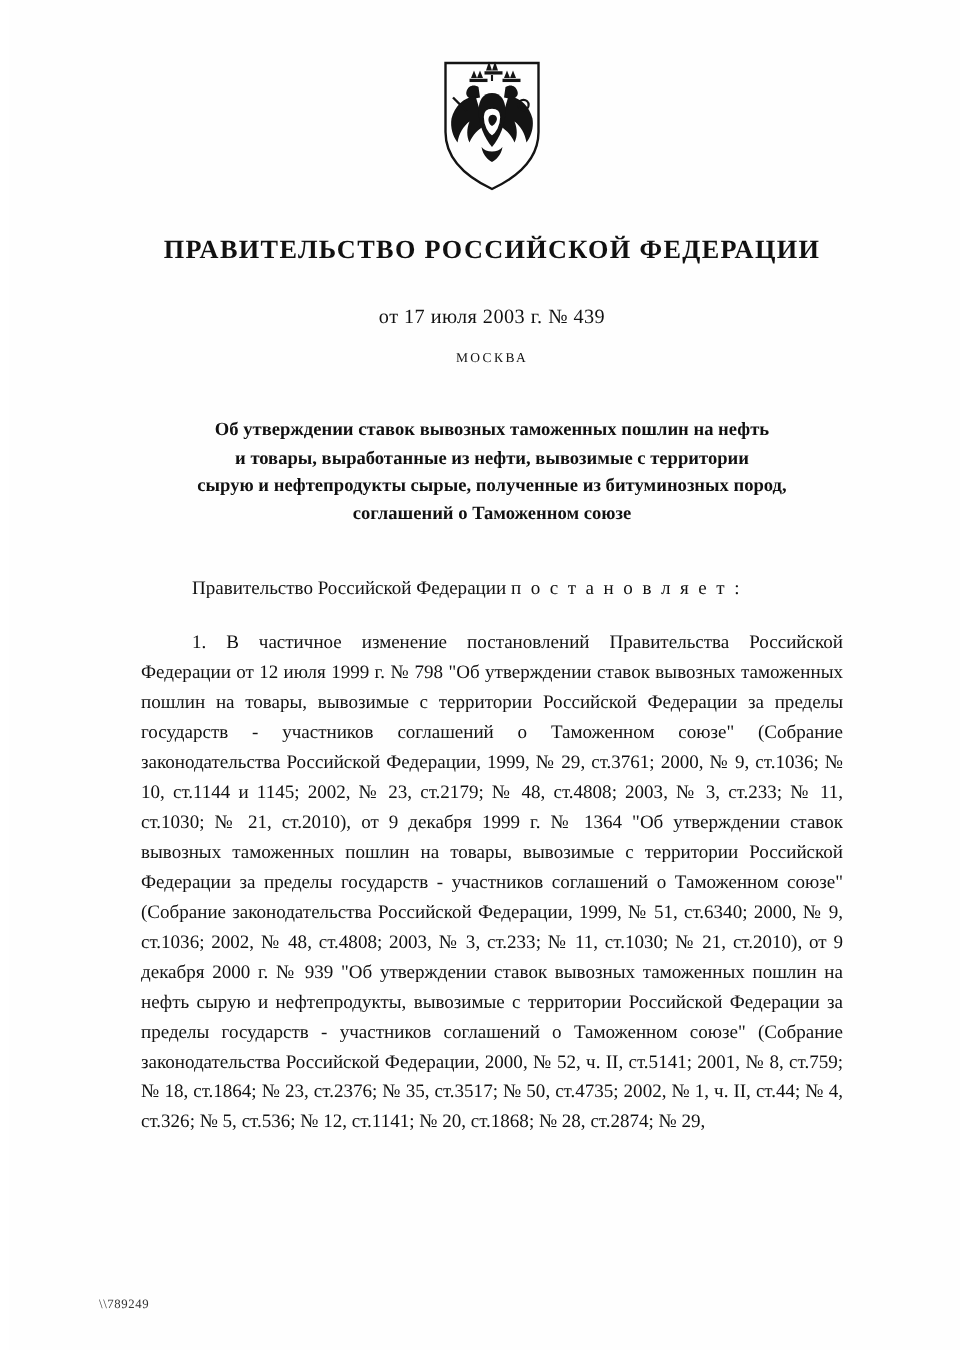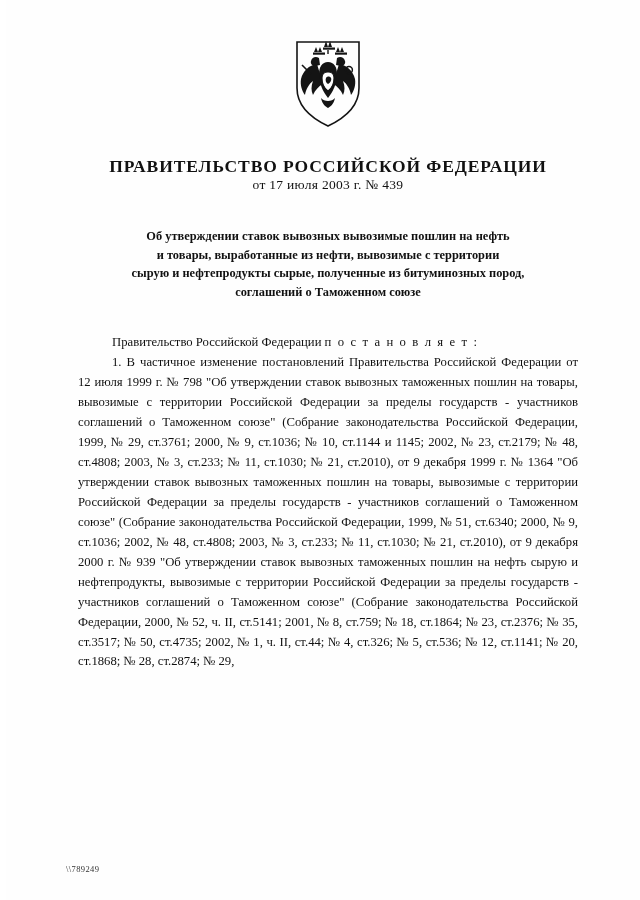--- a/index.html
+++ b/index.html
@@ -55,20 +55,21 @@
   }
   .doc-type {
     text-align: center;
     font-size: 14px;
     letter-spacing: 3.2px;
     margin-top: 17px;
   }
   .doc-number {
     text-align: center;
     font-size: 13.5px;
+    margin-top: 26px;
     letter-spacing: 0.3px;
   }
   .city {
     text-align: center;
     font-size: 9px;
     letter-spacing: 1.6px;
     margin-top: 14px;
   }
 
   
@@ -83,21 +84,21 @@
   .subject div { white-space: nowrap; }
 
   
   .body-text {
     margin-top: 32px;
     font-size: 12.7px;
     line-height: 1.57;
     text-align: justify;
   }
   .body-text p {
-    margin: 0;
+    margin: 16px;
     text-indent: 34px;
     text-align: justify;
     text-justify: inter-word;
   }
   .spaced {
     letter-spacing: 1.6px;
     font-weight: normal;
   }
 
   
@@ -144,23 +145,24 @@
           <path d="M30 60 c3 4 11 4 14 0 c-1 6 -5 9 -7 10 c-2 -1 -6 -4 -7 -10 z"></path>
 
           <path d="M20 36 l-7 -7 m0 0 l-2 -2" stroke="#141414" stroke-width="1.6" fill="none"></path>
           <circle cx="58" cy="32" r="3.4" fill="none" stroke="#141414" stroke-width="1.5"></circle>
         </g>
       </svg>
     </div>
 
     <div class="gov-title">ПРАВИТЕЛЬСТВО РОССИЙСКОЙ ФЕДЕРАЦИИ</div>
     <div class="doc-number">от  17 июля 2003 г.  № 439</div>
+    <div class="city">МОСКВА</div>
 
     <div class="subject">
-      <div>Об утверждении ставок вывозных вывозимые пошлин на  нефть</div>
+      <div>Об утверждении ставок вывозных таможенных пошлин на  нефть</div>
       <div>и товары, выработанные из нефти, вывозимые с территории</div>
       <div>сырую и нефтепродукты сырые, полученные из битуминозных пород,</div>
       <div>соглашений о Таможенном союзе</div>
     </div>
 
     <div class="body-text">
       <p><span>Правительство Российской Федерации </span><span class="spaced">п о с т а н о в л я е т :</span></p>
       <p>1.  В частичное изменение постановлений Правительства Российской Федерации от 12 июля 1999 г. № 798 "Об утверждении ставок вывозных таможенных пошлин на товары, вывозимые с территории Российской Федерации за пределы государств - участников соглашений о Таможенном союзе" (Собрание законодательства Российской Федерации, 1999, № 29, ст.3761; 2000, № 9, ст.1036; № 10, ст.1144 и 1145; 2002, № 23, ст.2179; № 48, ст.4808; 2003, № 3, ст.233; № 11, ст.1030; № 21, ст.2010), от 9 декабря 1999 г. № 1364 "Об утверждении ставок вывозных таможенных пошлин на товары, вывозимые с территории Российской Федерации за пределы государств - участников соглашений о Таможенном союзе" (Собрание законодательства Российской Федерации, 1999, № 51, ст.6340; 2000, № 9, ст.1036; 2002, № 48, ст.4808; 2003, № 3, ст.233; № 11, ст.1030; № 21, ст.2010), от 9 декабря 2000 г. № 939 "Об утверждении ставок вывозных таможенных пошлин на нефть сырую и нефтепродукты, вывозимые с территории Российской Федерации за пределы государств - участников соглашений о Таможенном союзе" (Собрание законодательства Российской Федерации, 2000, № 52, ч. II, ст.5141; 2001, № 8, ст.759; № 18, ст.1864; № 23, ст.2376; № 35, ст.3517; № 50, ст.4735; 2002, № 1, ч. II, ст.44; № 4, ст.326; № 5, ст.536; № 12, ст.1141; № 20, ст.1868; № 28, ст.2874; № 29,</p>
     </div>
 

